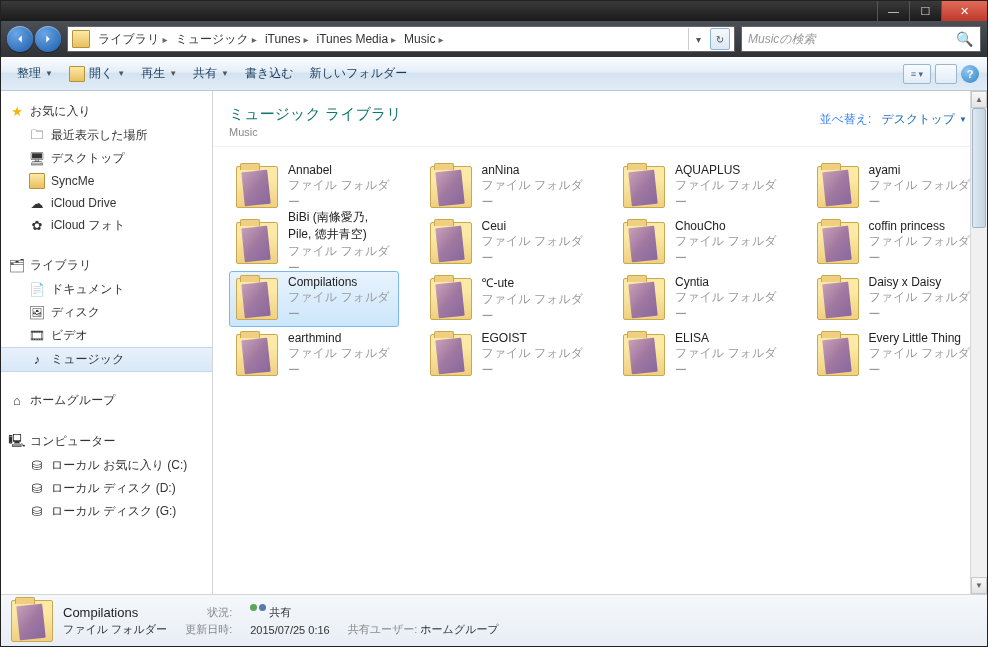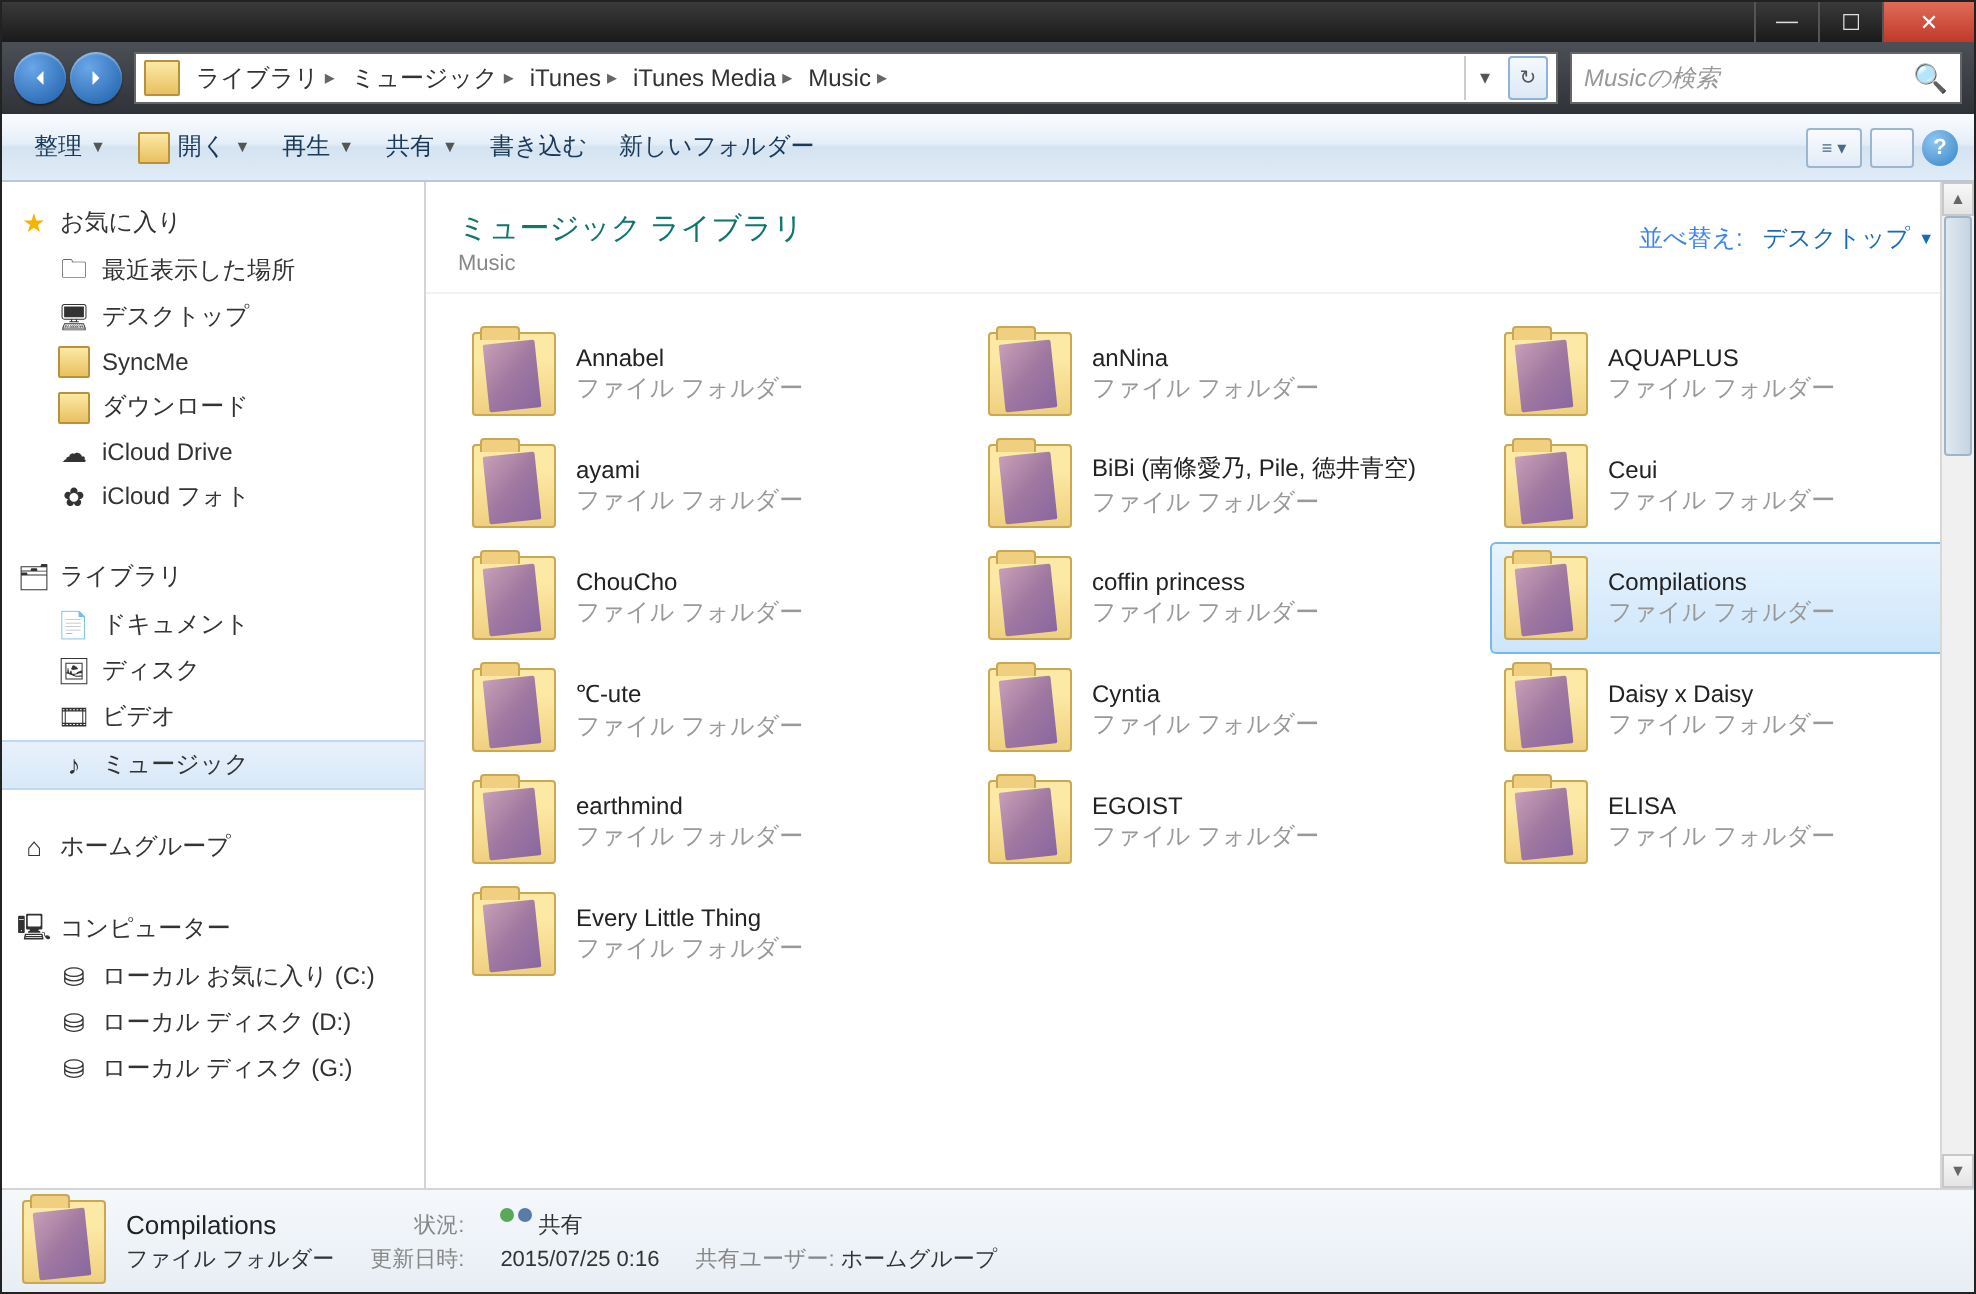--- a/index.html
+++ b/index.html
@@ -12,21 +12,21 @@
 .nav-arrows { display: flex; gap: 2px; }
 .nav-arrow { width: 26px; height: 26px; border-radius: 50%; background: radial-gradient(circle at 35% 30%, #6aa6e8, #1b5da8); display: flex; align-items: center; justify-content: center; color: #fff; font-size: 14px; box-shadow: inset 0 1px 1px rgba(255,255,255,.4), 0 1px 1px rgba(0,0,0,.4); }
 .nav-arrow svg { width: 14px; height: 14px; }
 .addressbar { flex: 1; height: 26px; background: #fff; border: 1px solid #666; display: flex; align-items: center; padding: 0 4px; font-size: 12px; }
 .addr-icon { width: 18px; height: 18px; background: linear-gradient(#fce9a6, #e8c060); border: 1px solid #b8923a; border-radius: 1px; margin-right: 4px; }
 .crumb { padding: 0 4px; color: #333; display: flex; align-items: center; gap: 3px; }
 .crumb-sep { color: #666; font-size: 10px; }
 .addr-end { margin-left: auto; display: flex; }
 .addr-btn { width: 20px; height: 22px; border-left: 1px solid #ccc; display: flex; align-items: center; justify-content: center; color: #555; font-size: 10px; }
 .refresh-btn { background: linear-gradient(#f5f9fd, #dce8f5); border: 1px solid #8fb3d9; border-radius: 2px; margin-left: 2px; }
-.searchbar { width: 196px; height: 26px; background: #fff; border: 1px solid #666; display: flex; align-items: center; padding: 0 6px; font-size: 12px; color: #999; font-style: italic; }
+.searchbar { width: 240px; height: 26px; background: #fff; border: 1px solid #666; display: flex; align-items: center; padding: 0 6px; font-size: 12px; color: #999; font-style: italic; }
 .search-icon { margin-left: auto; font-style: normal; color: #5a8fc0; font-size: 14px; }
 .toolbar { height: 34px; background: linear-gradient(#fbfdff, #e4eef8 45%, #d5e3f1 50%, #e0ecf7); border-bottom: 1px solid #b8c8d8; display: flex; align-items: center; padding: 0 8px; font-size: 12px; color: #1a3a5a; }
 .tool-btn { padding: 4px 8px; display: flex; align-items: center; gap: 4px; }
 .tool-btn .drop { font-size: 8px; color: #555; }
 .tool-icon { width: 16px; height: 16px; }
 .folder-ico { background: linear-gradient(#fce9a6, #e8c060); border: 1px solid #b8923a; border-radius: 1px; }
 .tool-right { margin-left: auto; display: flex; align-items: center; gap: 4px; }
 .help-icon { width: 18px; height: 18px; border-radius: 50%; background: radial-gradient(circle at 35% 30%, #8fc6f0, #3585c8); color: #fff; display: flex; align-items: center; justify-content: center; font-size: 11px; font-weight: bold; }
 .view-icon { width: 28px; height: 20px; border: 1px solid #9cb6d0; border-radius: 2px; background: linear-gradient(#f8fbff,#e2ecf6); display: flex; align-items: center; justify-content: center; font-size: 9px; color: #4a6a8a; }
 .preview-icon { width: 22px; height: 20px; border: 1px solid #9cb6d0; border-radius: 2px; background: linear-gradient(#f8fbff,#e2ecf6); }
@@ -38,21 +38,21 @@
 .side-item.selected { background: linear-gradient(#e8f1fb, #d8e8f8); border-top: 1px solid #c0d8f0; border-bottom: 1px solid #c0d8f0; }
 .side-ico { width: 16px; height: 16px; display: inline-flex; align-items: center; justify-content: center; font-size: 13px; }
 .star { color: #f5b400; }
 .main { flex: 1; display: flex; flex-direction: column; overflow: hidden; position: relative; }
 .main-header { padding: 14px 20px 8px 16px; display: flex; align-items: flex-start; border-bottom: 1px solid #eef2f6; }
 .lib-title { font-size: 15px; color: #0f766e; }
 .lib-sub { font-size: 11px; color: #888; margin-top: 2px; }
 .sort-ctrl { margin-left: auto; display: flex; align-items: center; gap: 10px; font-size: 12px; color: #1a6aba; margin-top: 6px; }
 .sort-label { color: #3b82f6; }
 .sort-val { display: flex; align-items: center; gap: 4px; }
-.main-list { flex: 1; padding: 12px 8px 8px 16px; display: grid; grid-template-columns: 1fr 1fr 1fr; grid-auto-rows: 56px; gap: 0 24px; overflow-y: hidden; position: relative; }
+.main-list { flex: 1; padding: 12px 8px 8px 16px; display: grid; grid-template-columns: 1fr 1fr 1fr 1fr; grid-auto-rows: 56px; gap: 0 24px; overflow-y: hidden; position: relative; }
 .folder-item { display: flex; align-items: center; gap: 10px; padding: 4px 6px; border: 1px solid transparent; border-radius: 3px; }
 .folder-item.selected { background: linear-gradient(#e8f3fd, #cde6fb); border: 1px solid #7bb6ec; }
 .folder-thumb { width: 42px; height: 42px; background: linear-gradient(#fce9a6 30%, #f0d080); border: 1px solid #c8a850; border-radius: 2px; position: relative; flex-shrink: 0; }
 .folder-thumb::before { content: ""; position: absolute; top: -4px; left: 3px; width: 18px; height: 6px; background: #f0d080; border: 1px solid #c8a850; border-bottom: none; border-radius: 2px 2px 0 0; }
 .folder-thumb::after { content: ""; position: absolute; left: 6px; top: 4px; width: 26px; height: 34px; background: linear-gradient(135deg, #c8a0b8, #a078a0, #8868a0); border-radius: 1px; transform: rotate(-6deg); }
 .folder-info { display: flex; flex-direction: column; font-size: 12px; }
 .folder-name { color: #222; }
 .folder-type { color: #999; }
 .vscroll { position: absolute; right: 0; top: 0; bottom: 0; width: 17px; background: #f0f0f0; border-left: 1px solid #d8d8d8; display: flex; flex-direction: column; }
 .vscroll-btn { height: 17px; background: linear-gradient(#f8f8f8,#e4e4e4); border: 1px solid #c8c8c8; display: flex; align-items: center; justify-content: center; font-size: 8px; color: #666; }
@@ -170,24 +170,20 @@
           </div>
         <div class="side-item">
             <span class="side-ico">🖥</span>
             <span>デスクトップ</span>
           </div>
         <div class="side-item">
             <span class="side-ico folder-ico"></span>
             <span>SyncMe</span>
           </div>
         <div class="side-item">
-            <span class="side-ico folder-ico"></span>
-            <span>ダウンロード</span>
-          </div>
-        <div class="side-item">
             <span class="side-ico">☁</span>
             <span>iCloud Drive</span>
           </div>
         <div class="side-item">
             <span class="side-ico">✿</span>
             <span>iCloud フォト</span>
           </div>
       </div>
       <div class="side-group">
         <div class="side-head">

